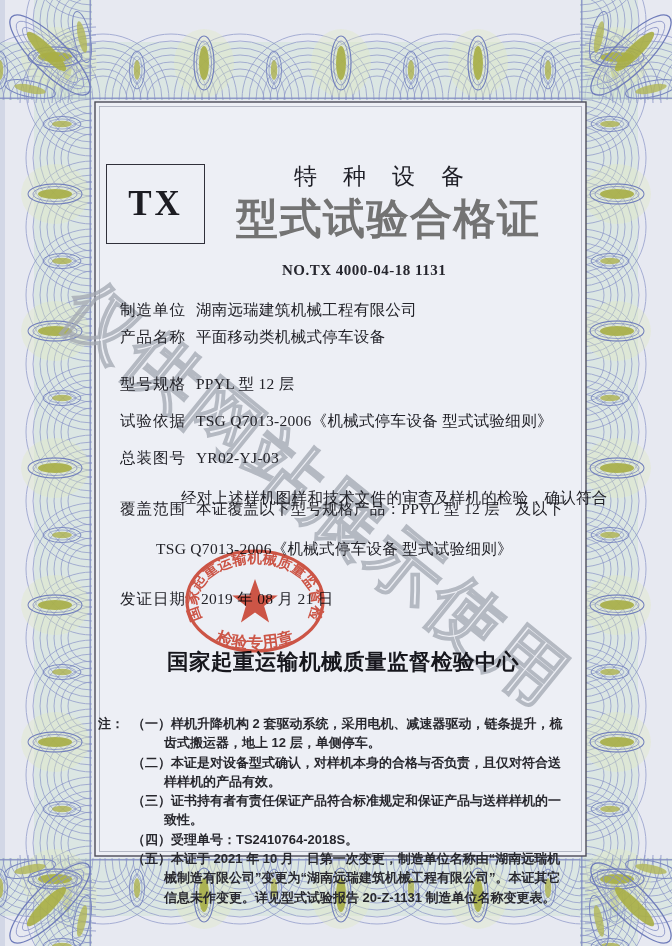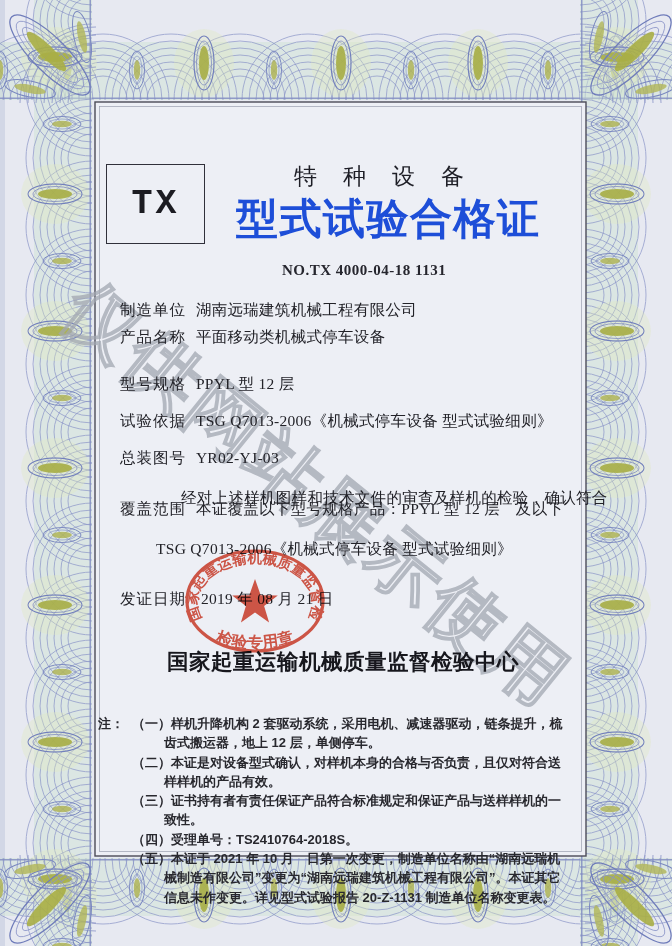--- a/index.html
+++ b/index.html
@@ -3,24 +3,24 @@
 <meta charset="utf-8">
 <style>
   html,body{margin:0;padding:0;background:#cfd4e2;}
   .page{position:relative;width:672px;height:946px;background:#e7e9f1;overflow:hidden;
         font-family:"Liberation Serif","DejaVu Serif",serif;color:#232329;}
   .layer{position:absolute;left:0;top:0;width:672px;height:946px;}
   .z0{z-index:0}.z1{z-index:1}.z2{z-index:2}.z3{z-index:3}
 
   .abs{position:absolute;white-space:nowrap;}
   .tx-box{position:absolute;left:106px;top:164px;width:97px;height:78px;
-          border:1.6px solid #30303a;display:flex;align-items:center;justify-content:center;font-family:Liberation Mono, monospace;}
+          border:1.6px solid #30303a;display:flex;align-items:center;justify-content:center;}
   .tx-box span{font-size:35px;font-weight:bold;letter-spacing:3px;color:#1c1c22;}
   .t-small{left:294px;top:161px;font-size:23px;letter-spacing:26px;color:#1e1e26;}
-  .t-big{left:236px;top:191px;font-size:42px;font-weight:bold;letter-spacing:1.5px;color:#1d4ed8;}
+  .t-big{left:236px;top:191px;font-size:42px;font-weight:bold;letter-spacing:1.5px;color:#737373;}
   .t-no{left:282px;top:262px;font-size:15px;letter-spacing:0.5px;color:#26262e;font-weight:bold;}
 
   .row{position:absolute;left:120px;font-size:15.5px;color:#222228;}
   .row .lbl{display:inline-block;width:72px;letter-spacing:1px;}
   .row .val{letter-spacing:0.3px;}
   .row-date .lbl{width:77px;}
 
   .concl{position:absolute;font-size:15.5px;color:#222228;letter-spacing:0.3px;}
 
   .issuer{position:absolute;left:105px;top:647px;width:476px;text-align:center;

